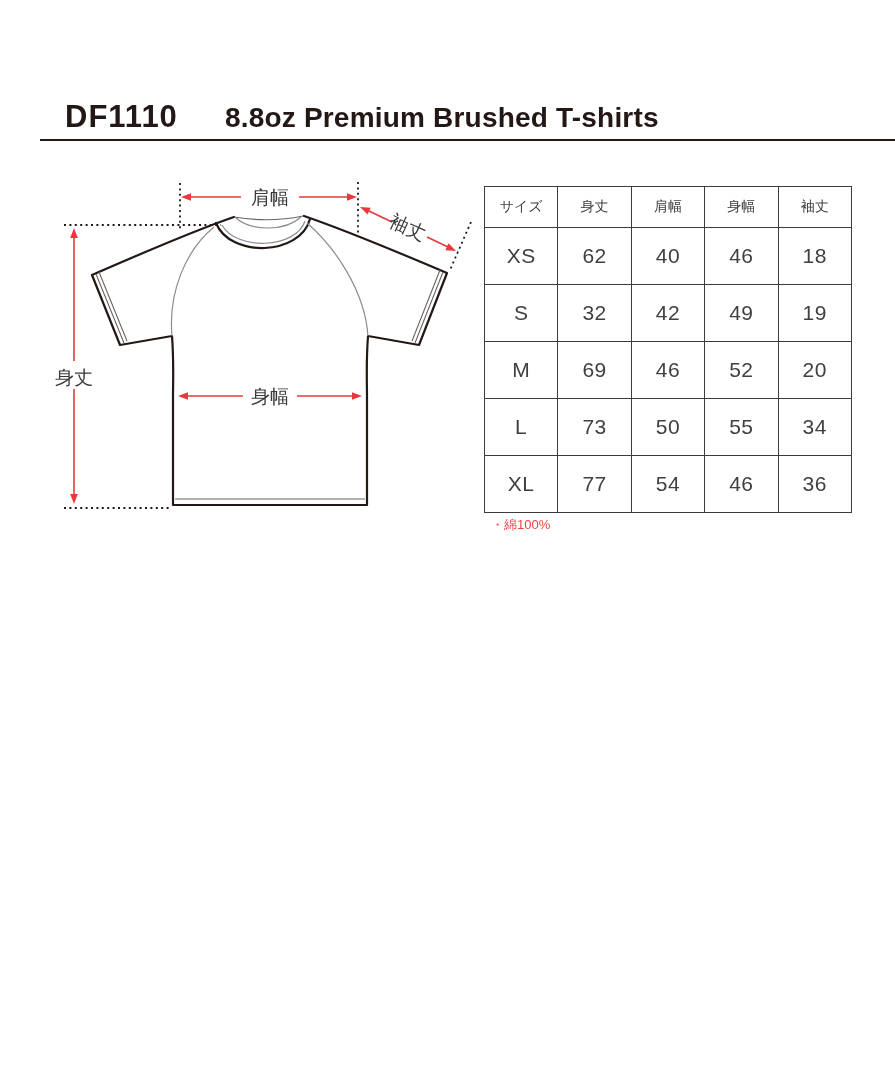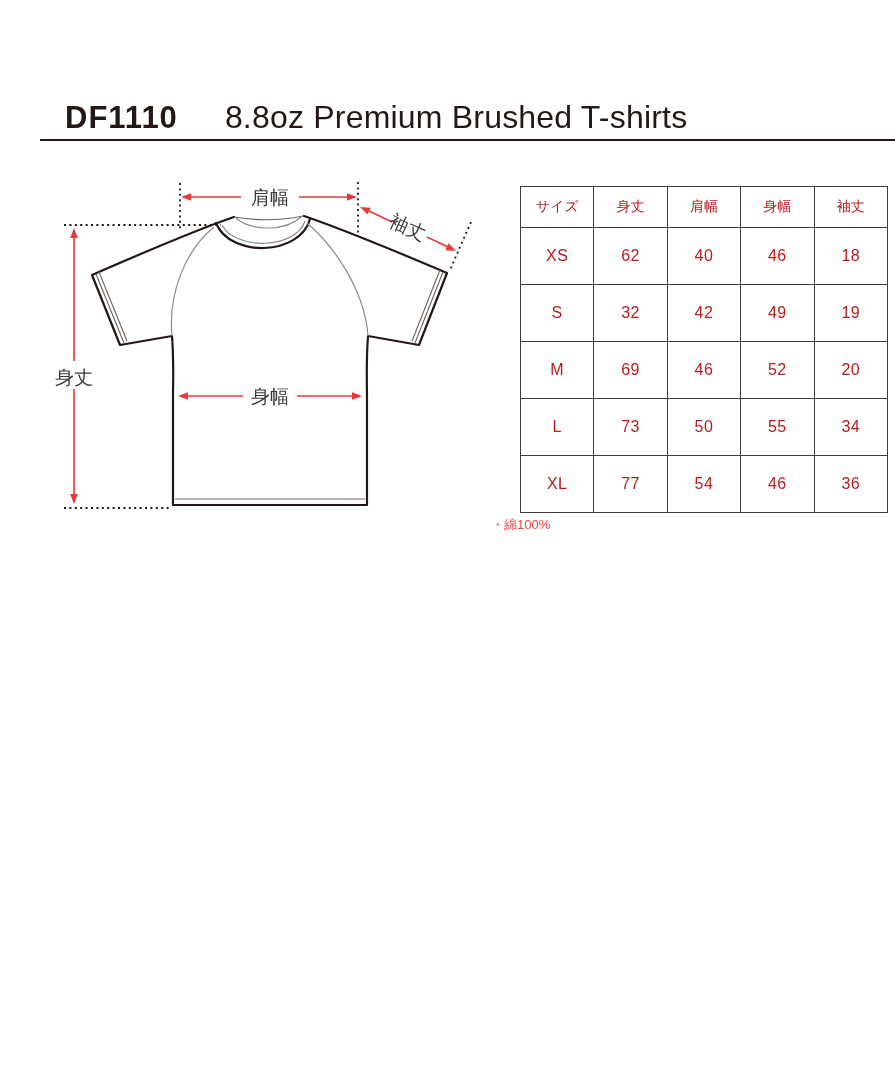--- a/index.html
+++ b/index.html
@@ -3,40 +3,40 @@
 <meta charset="utf-8">
 <style>
   html,body{margin:0;padding:0;background:#fff;}
   .page{
     position:relative;width:895px;height:996px;background:#ffffff;overflow:hidden;
     font-family:"Liberation Sans","DejaVu Sans",sans-serif;color:#231815;
   }
   
   .title-row{position:absolute;left:65px;top:99px;display:flex;align-items:baseline;gap:47px;color:#231815;}
   .title-code{font-size:31px;font-weight:700;letter-spacing:1px;}
-  .title-name{font-size:32px;font-weight:400;letter-spacing:0.2px;}
+  .title-name{font-size:28px;font-weight:700;letter-spacing:0.2px;}
   .title-rule{position:absolute;left:40px;right:0;top:139px;height:2px;background:#231815;}
 
   
   .diagram{position:absolute;left:0;top:0;}
   .dim-label{font-size:19px;fill:#3a3a3a;}
 
   
   .size-table{
-    position:absolute;left:520px;top:186px;width:368px;
-    border-collapse:collapse;table-layout:fixed;color:#b91c1c;
+    position:absolute;left:484px;top:186px;width:368px;
+    border-collapse:collapse;table-layout:fixed;color:#404040;
   }
   .size-table th,.size-table td{
     border:1px solid #3f3b3a;text-align:center;vertical-align:middle;padding:0;
     background:#fff;font-weight:400;
   }
   .size-table thead tr{height:41px;}
   .size-table tbody tr{height:57px;}
   .size-table th{font-size:14px;}
-  .size-table td{font-size:16px;letter-spacing:0.5px;}
+  .size-table td{font-size:21px;letter-spacing:0.5px;}
 
   .footnote{position:absolute;left:491px;top:516px;font-size:13px;color:#ef4444;}
 </style>
 </head>
 <body>
 
 <div class="page">
 
   <div class="title-row">
     <span class="title-code">DF1110</span>

